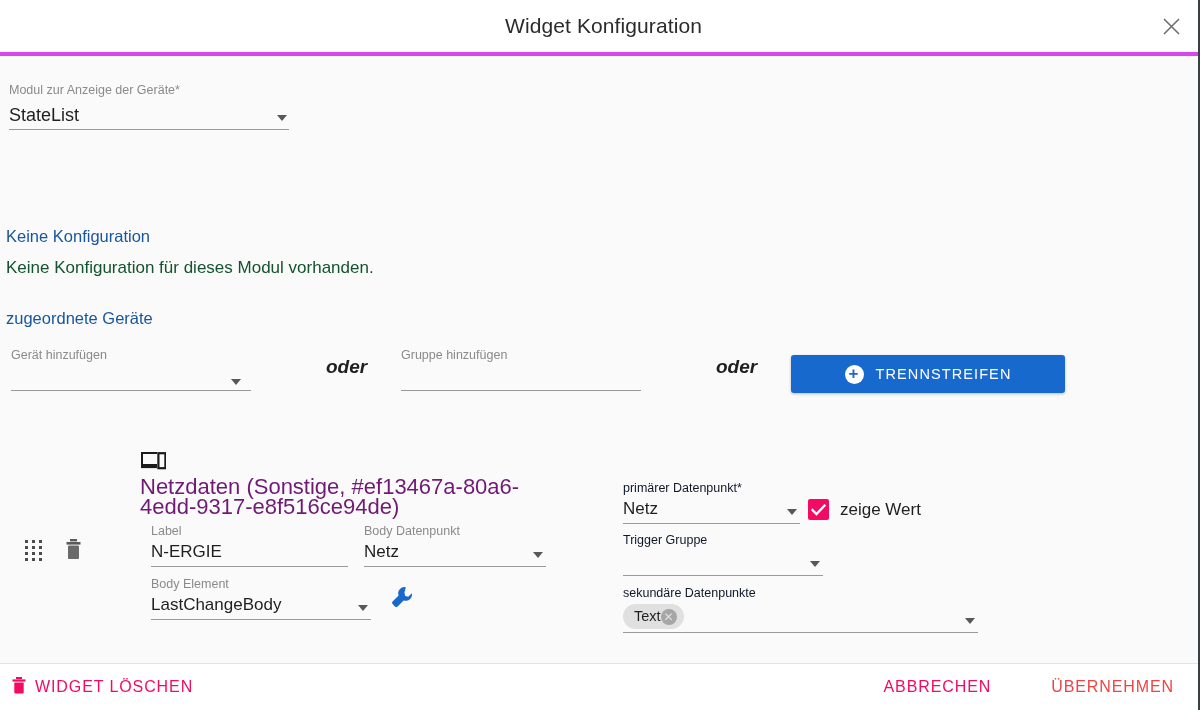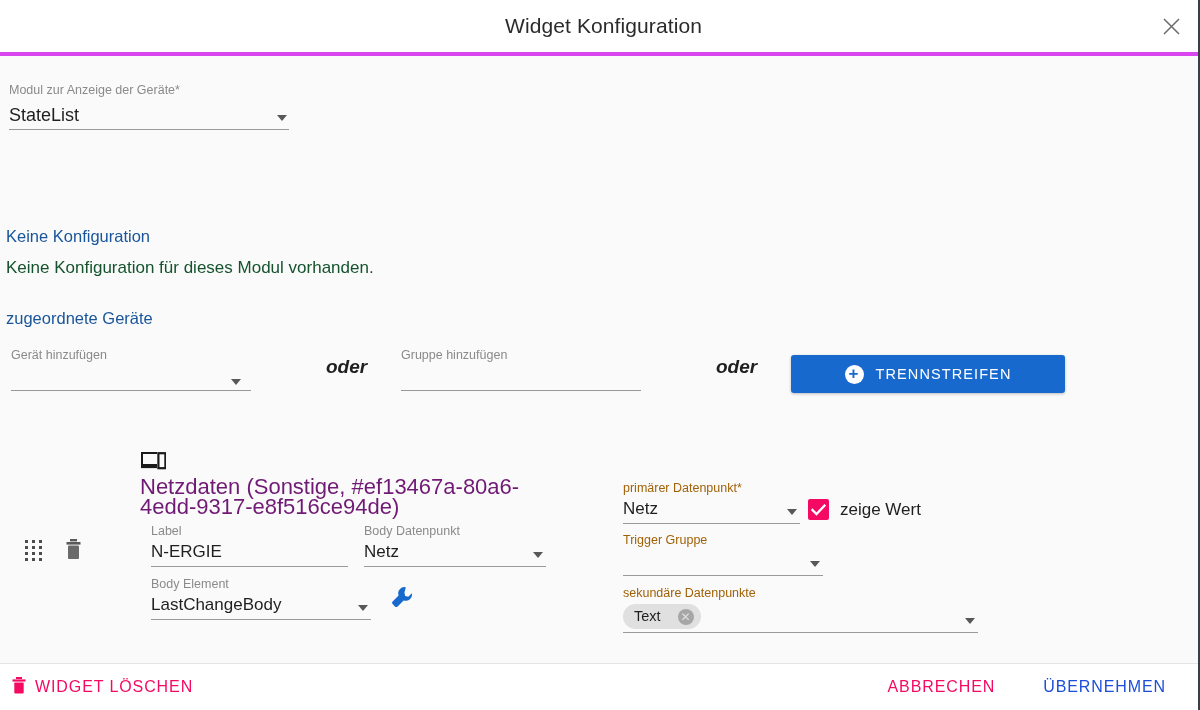--- a/index.html
+++ b/index.html
@@ -242,21 +242,21 @@
     position: absolute;
     left: 251px;
     top: 62px;
     color: #1769cd;
     cursor: pointer;
   }
 
   .device-right { position: absolute; left: 623px; top: 30px; width: 420px; }
 
   .dr-f { position: absolute; }
-  .dr-f .lbl { font-size: 12.5px; color: #a16207; line-height: 15px; }
+  .dr-f .lbl { font-size: 12.5px; color: #0f172a; line-height: 15px; }
   .dr-f .ul { position: relative; border-bottom: 1px solid #9a9a9a; }
   .dr-f .ul .val {
     font-size: 17px; color: #1f1f1f;
     line-height: 25px; height: 27px;
     white-space: nowrap; overflow: hidden;
   }
   .dr-f .ul .caret {
     position: absolute; right: 3px; bottom: 8px;
     width: 0; height: 0;
     border-left: 5px solid transparent;
@@ -265,21 +265,21 @@
   }
 
   #dr-primary  { left: 0; top: 0;   width: 177px; }
   #dr-trigger  { left: 0; top: 52px; width: 200px; }
   #dr-secondary{ left: 0; top: 105px; width: 355px; }
 
   #dr-secondary .ul { padding-top: 2px; }
   .chip {
     display: inline-flex;
     align-items: center;
-    gap: 17px;
+    gap: 0;
     background: #e0e0e0;
     border-radius: 14px;
     height: 25px;
     padding: 0 7px 0 11px;
     font-size: 14.5px;
     color: #1f1f1f;
     margin-bottom: 3px;
   }
   .chip-x {
     width: 16px; height: 16px;
@@ -330,27 +330,27 @@
   }
   .btn-delete {
     color: #f50a63;
     display: flex;
     align-items: center;
     gap: 9px;
     margin-left: 4px;
   }
   .footer-right {
     position: absolute;
-    right: 24px;
+    right: 16px;
     display: flex;
     align-items: flex-end;
-    gap: 32px;
+    gap: 44px;
   }
   .btn-cancel { color: #f50a63; }
-  .btn-apply  { color: #1d4ed8; }
+  .btn-apply  { color: #ef4444; }
 </style>
 </head>
 <body>
 
 <div class="dialog">
 
   <div class="dialog-header">
     <div class="dialog-title">Widget Konfiguration</div>
     <div class="close-btn">
       <svg width="19" height="19" viewBox="0 0 19 19" aria-hidden="true">

